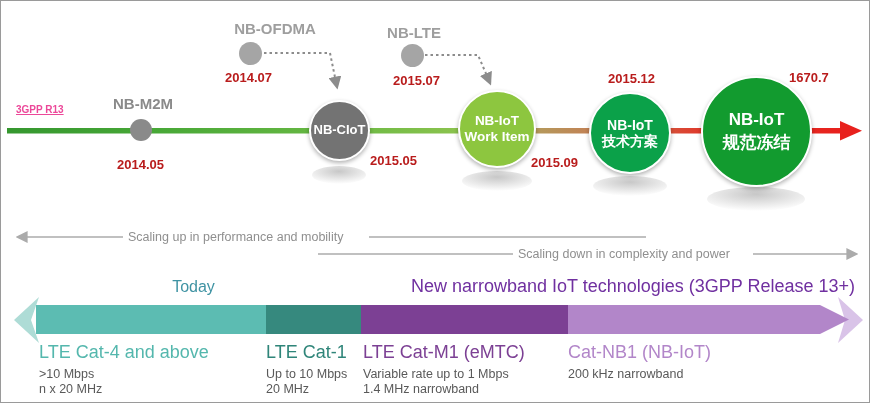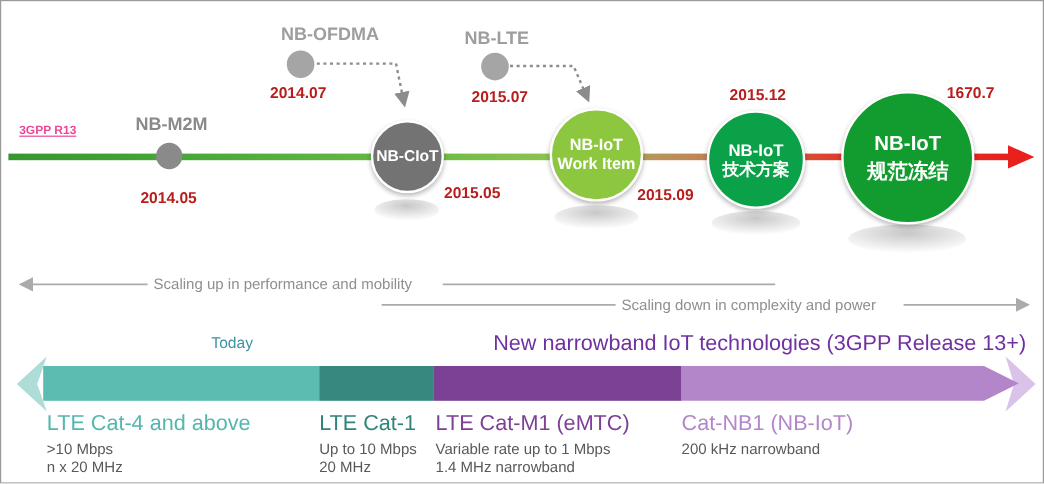--- a/index.html
+++ b/index.html
@@ -27,21 +27,21 @@
   .bignode.workitem{left:457px;top:89px;width:78px;height:78px;background:#8dc63f;font-size:13.5px;}
   .bignode.tech{left:588px;top:91px;width:82px;height:82px;background:#0ba149;font-size:14px;}
   .bignode.freeze{left:700px;top:75px;width:111px;height:111px;background:#129b2f;font-size:17px;line-height:1.3;}
 
   
   .scale-text{font-size:12.5px;color:#8f8f8f;}
   .scale-up{left:127px;top:229px;}
   .scale-down{left:517px;top:246px;}
 
   
-  .today{left:140px;top:277px;width:105px;text-align:center;font-size:13px;color:#3f93a3;}
+  .today{left:140px;top:277px;width:105px;text-align:center;font-size:16px;color:#3f93a3;}
   .newtech{left:410px;top:275px;font-size:18px;color:#7030a0;}
 
   
   .cat{top:341px;}
   .cat .name{font-size:18px;margin-bottom:4px;}
   .cat .spec{font-size:12.5px;color:#595959;line-height:14.5px;}
   .cat1{left:38px;}  .cat1 .name{color:#54b7ad;}
   .cat2{left:265px;} .cat2 .name{color:#2f8579;}
   .cat3{left:362px;} .cat3 .name{color:#7c4094;}
   .cat4{left:567px;} .cat4 .name{color:#b286c9;}

